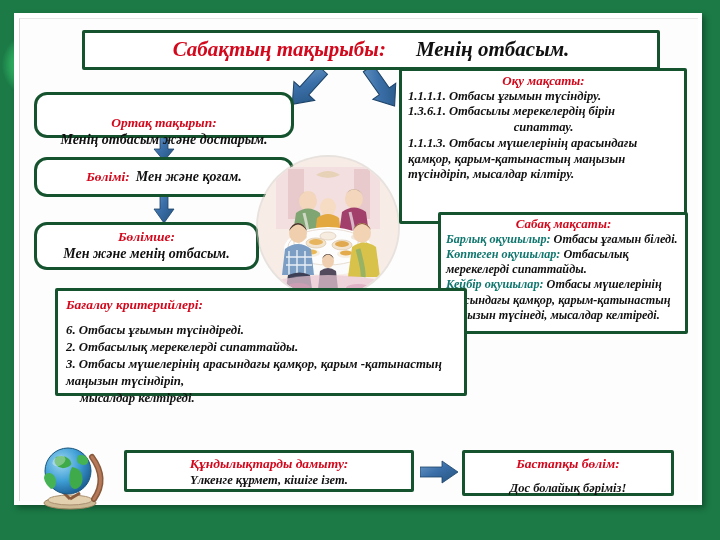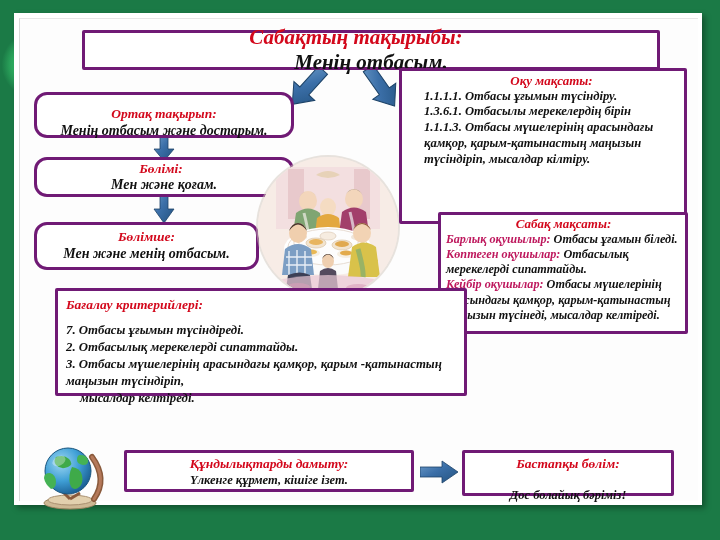--- a/index.html
+++ b/index.html
@@ -34,77 +34,76 @@
     width: 678px; height: 482px;
     background: #fdfdfd;
     border-left: 1px solid #d8d8d8;
     border-top: 1px solid #e6e6e6;
   }
 
   
   .box {
     position: absolute;
     background: #ffffff;
-    border: 3px solid #701a75;
+    border: 3px solid #14532d;
     box-sizing: border-box;
     text-align: center;
     line-height: 1.2;
-    flex-direction: column;
   }
   .box.rounded { border-radius: 13px; }
   .box.sharp   { border-radius: 2px; }
 
   .hl {                    
     color: #d3081c;
     font-weight: bold;
     font-style: italic;
   }
   .bk {                    
     color: #111111;
     font-weight: bold;
     font-style: italic;
   }
   .lbl {                   
-    color: #be185d;
+    color: #0f766e;
     font-weight: bold;
     font-style: italic;
   }
 
   
   #title-box {
     left: 82px; top: 30px; width: 578px; height: 40px;
     display: flex; align-items: center; justify-content: center;
   }
   #title-box .hl { font-size: 21px; margin-right: 30px; }
   #title-box .bk { font-size: 21px; }
 
   #common-theme-box {
     left: 34px; top: 92px; width: 260px; height: 46px;
-    padding-top: 11px;
+    padding-top: 20px;
   }
   #common-theme-box .hl { font-size: 13.5px; display: block; }
   #common-theme-box .bk { font-size: 14px; display: block; margin-top: 1px; }
 
   #section-box {
     left: 34px; top: 157px; width: 260px; height: 40px;
     display: flex; align-items: center; justify-content: center;
   }
   #section-box .hl { font-size: 13.5px; margin-right: 6px; }
   #section-box .bk { font-size: 14px; }
 
   #subsection-box {
     left: 34px; top: 222px; width: 225px; height: 48px;
     padding-top: 4px;
   }
   #subsection-box .hl { font-size: 13.5px; display: block; }
   #subsection-box .bk { font-size: 14px; display: block; margin-top: 1px; }
 
   #learning-objectives-box {
     left: 399px; top: 68px; width: 288px; height: 156px;
-    text-align: left; padding: 2px 5px 0 22px;
+    text-align: left; padding: 2px 5px 0 6px;
   }
   #learning-objectives-box .hl { font-size: 13px; display: block; text-align: center; }
   #learning-objectives-box .ln {
     font-size: 12.6px; color: #111; font-weight: bold; font-style: italic;
     display: block; line-height: 1.25;
   }
   #learning-objectives-box .ln.indent { text-align: center; }
 
   #lesson-goals-box {
     left: 438px; top: 212px; width: 250px; height: 122px;
@@ -133,21 +132,21 @@
     padding-top: 3px;
   }
   #values-box .hl { font-size: 13.5px; display: block; }
   #values-box .bk { font-size: 12.5px; display: block; margin-top: 1px; }
 
   #opening-box {
     left: 462px; top: 450px; width: 212px; height: 46px;
     padding-top: 3px;
   }
   #opening-box .hl { font-size: 13.5px; display: block; }
-  #opening-box .bk { font-size: 12.5px; display: block; margin-top: 16px; }
+  #opening-box .bk { font-size: 12.5px; display: block; margin-top: 9px; }
 
   
   #family-photo {
     position: absolute; left: 258px; top: 157px;
     width: 140px; height: 140px;
     border-radius: 50%;
     overflow: hidden;
     background: #f5e9e2;
     box-shadow: 0 0 0 2px rgba(210,200,190,0.5);
   }
@@ -305,35 +304,36 @@
       <path d="M14 124 q56 -12 112 0 l0 16 h-112z" fill="#eac9d6" opacity="0.7"></path>
       <ellipse cx="40" cy="130" rx="12" ry="4" fill="#d99fb8" opacity="0.6"></ellipse>
       <ellipse cx="100" cy="131" rx="12" ry="4" fill="#d99fb8" opacity="0.6"></ellipse>
     </svg>
   </div>
 
   <div class="box sharp" id="learning-objectives-box">
     <span class="hl">Оқу мақсаты:</span>
     <span class="ln">1.1.1.1. Отбасы ұғымын түсіндіру.</span>
     <span class="ln">1.3.6.1. Отбасылы мерекелердің бірін</span>
+    <span class="ln indent">сипаттау.</span>
     <span class="ln">1.1.1.3. Отбасы мүшелерінің арасындағы</span>
     <span class="ln">қамқор, қарым-қатынастың маңызын</span>
     <span class="ln">түсіндіріп, мысалдар кілтіру.</span>
   </div>
 
   <div class="box sharp" id="lesson-goals-box">
     <span class="hl">Сабақ мақсаты:</span>
     <span class="ln"><span class="lbl">Барлық оқушылыр:</span><span> Отбасы ұғамын біледі.</span></span>
     <span class="ln"><span class="lbl">Көптеген оқушылар:</span><span> Отбасылық мерекелерді сипаттайды.</span></span>
     <span class="ln"><span class="lbl">Кейбір оқушылар:</span><span> Отбасы мүшелерінің арасындағы қамқор, қарым-қатынастың маңызын түсінеді,  мысалдар келтіреді.</span></span>
   </div>
 
   <div class="box sharp" id="criteria-box">
     <span class="hl">Бағалау критерийлері:</span>
-    <span class="ln">7. Отбасы ұғымын түсіндіреді.</span>
+    <span class="ln">6. Отбасы ұғымын түсіндіреді.</span>
     <span class="ln">2. Отбасылық мерекелерді сипаттайды.</span>
     <span class="ln">3. Отбасы мүшелерінің арасындағы  қамқор, қарым -қатынастың  маңызын  түсіндіріп,</span>
     <span class="ln cont">мысалдар келтіреді.</span>
   </div>
 
   <svg id="globe-icon" viewBox="0 0 88 74">
     <defs>
       <radialGradient id="gl" cx="35%" cy="32%" r="72%">
         <stop offset="0%" stop-color="#9fd8f2"></stop>
         <stop offset="55%" stop-color="#3f9fd6"></stop>

